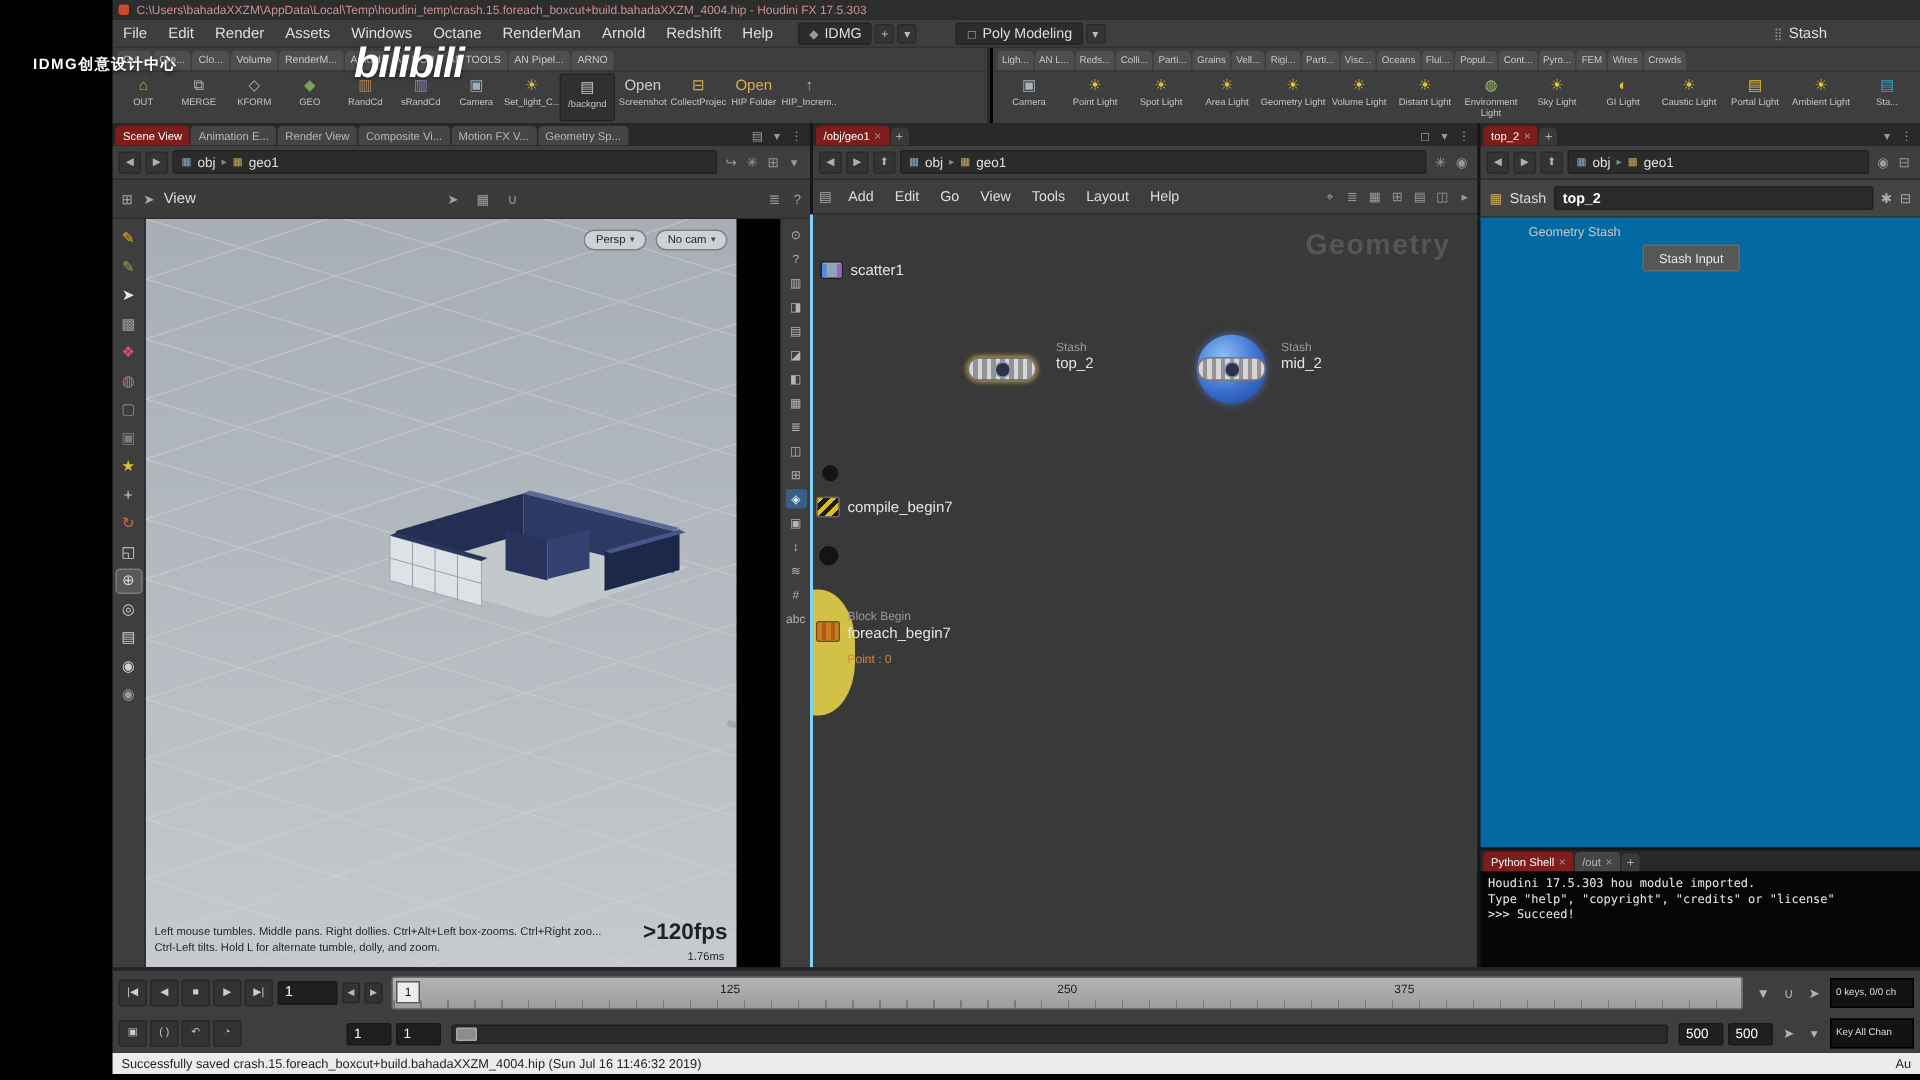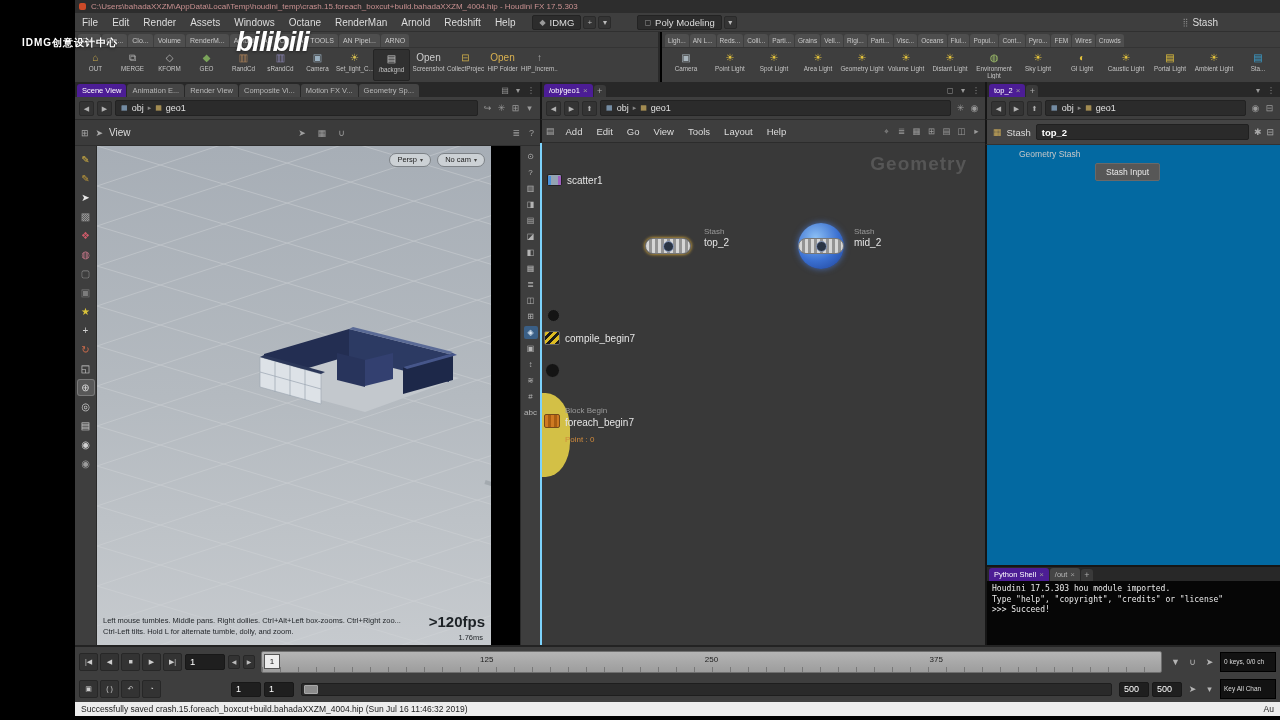--- a/index.html
+++ b/index.html
@@ -40,21 +40,21 @@
 .tool-lb{font-size:6.3px;color:#c4c4c4;line-height:7px;height:14px;overflow:hidden}
 
 
 .tabstrip{position:absolute;top:82px;height:15px;background:#282828;display:flex;align-items:flex-end;
   gap:1px;padding-left:2px;overflow:hidden}
 #sceneTabs{left:75px;width:465px}
 #netTabs{left:540px;width:445px;border-left:2px solid #161616}
 #parTabs{left:985px;width:295px;border-left:2px solid #161616}
 .ptab{display:flex;align-items:center;gap:3px;background:#454545;color:#b8b8b8;font-size:7.5px;
   line-height:9px;padding:2px 5px;border-radius:3px 3px 0 0;white-space:nowrap}
-.ptab.active{background:#4c1d95;color:#fff}
+.ptab.active{background:#7f1d1d;color:#fff}
 .tclose{font-size:8px;color:#999}
 .ptab-plus{width:12px;text-align:center;background:#3a3a3a;color:#aaa;font-size:9px;border-radius:3px 3px 0 0;line-height:12px}
 .strip-icons{margin-left:auto;display:flex;gap:5px;padding:0 5px 2px 0;color:#9a9a9a;font-size:8px}
 .strip-icons div{min-width:8px;text-align:center}
 
 
 .pathbar{position:absolute;top:97px;height:23px;background:#3e3e3e;border-bottom:1px solid #2c2c2c;
   display:flex;align-items:center;gap:3px;padding:0 4px}
 #scenePath{left:75px;width:465px}
 #netPath{left:540px;width:445px;border-left:2px solid #161616}

